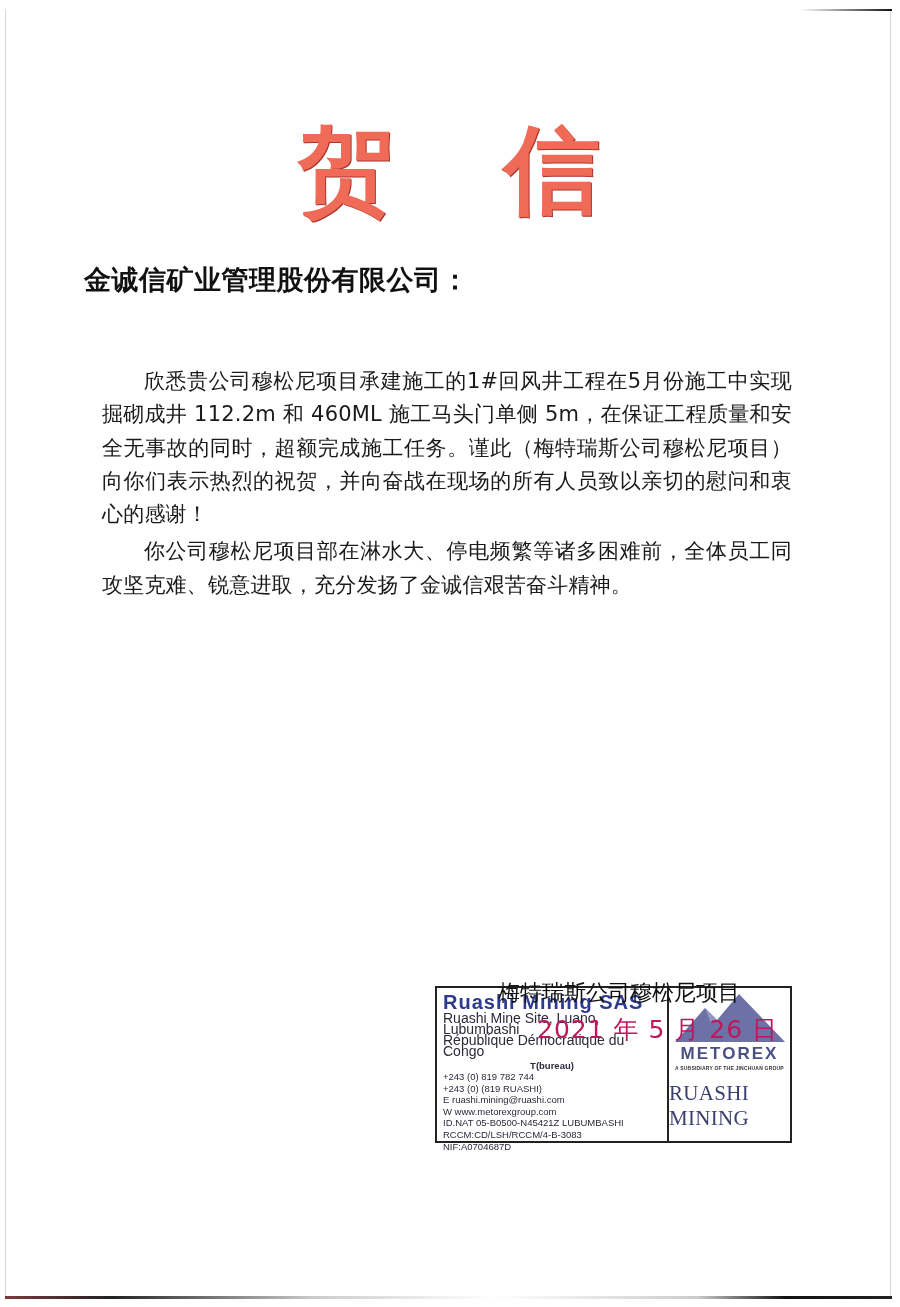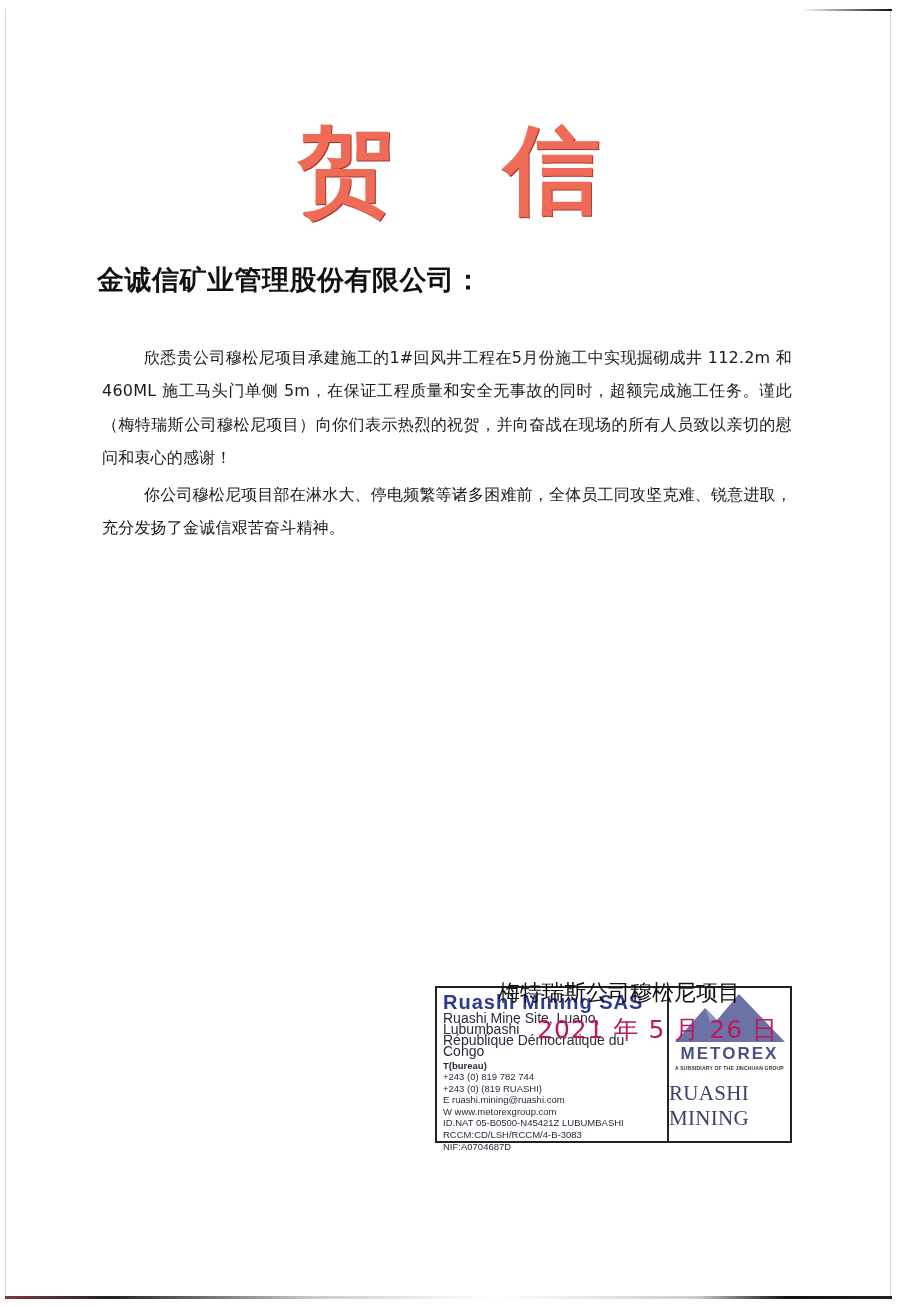--- a/index.html
+++ b/index.html
@@ -1,31 +1,31 @@
 <!DOCTYPE html>
 <html><head>
 <meta charset="utf-8">
 <style>
   html, body { margin:0; padding:0; background:#ffffff; }
   body { width:900px; height:1307px; position:relative; overflow:hidden; font-family:"DejaVu Sans", sans-serif; color:#1a1a1a; }
   .page-edge { position:absolute; left:5px; top:9px; width:886px; height:1287px; border-left:1px solid #d8d8d8; border-right:1px solid #d8d8d8; box-sizing:border-box; }
   .edge-top { position:absolute; top:9px; left:800px; width:92px; height:2px; background:linear-gradient(90deg,#ffffff,#111); }
   .edge-bottom { position:absolute; top:1296px; left:5px; width:887px; height:3px; background:linear-gradient(90deg,#7a3b40 0%,#222 12%,#ccc 35%,#fff 55%,#ccc 78%,#111 88%,#222 100%); }
   .title { position:absolute; top:110px; left:0; width:898px; text-align:center; font-family:"DejaVu Serif", serif; font-weight:bold; font-size:96px; color:#ef6a57; letter-spacing:110px; text-indent:110px; text-shadow:1px 1px 0 #a8342a; line-height:120px; }
-  .addressee { position:absolute; top:262px; left:97px; font-size:27px; font-weight:bold; color:#111; letter-spacing:0.5px; }
-  .body { position:absolute; top:341px; left:102px; width:690px; font-size:16px; line-height:33.3px; color:#1a1a1a; }
+  .addressee { position:absolute; top:262px; left:84px; font-size:27px; font-weight:bold; color:#111; letter-spacing:0.5px; }
+  .body { position:absolute; top:365px; left:102px; width:690px; font-size:21px; line-height:33.3px; color:#1a1a1a; }
   .body p { margin:0; text-indent:42px; text-align:justify; letter-spacing:0.2px; }
   .body p + p { margin-top:4px; }
   .sign { position:absolute; top:978px; left:498px; font-size:22px; color:#111; z-index:3; white-space:nowrap; }
   .date { position:absolute; top:1013px; left:537px; font-size:25px; color:#be185d; z-index:3; white-space:nowrap; letter-spacing:1px; }
   .stamp { position:absolute; top:986px; left:435px; width:357px; height:157px; border:2px solid #222; box-sizing:border-box; display:flex; z-index:1; }
   .stamp-left { width:232px; border-right:2px solid #222; padding:3px 6px; box-sizing:border-box; font-family:"Liberation Sans", sans-serif; color:#2a2a3a; }
   .stamp-name { font-size:20px; font-weight:bold; color:#2e3a8c; letter-spacing:1px; line-height:22px; }
   .stamp-small { font-size:14px; line-height:11px; }
-  .stamp-tel-label { font-size:9.5px; font-weight:bold; margin-top:3px; line-height:11px; }
+  .stamp-tel-label { font-size:9.5px; font-weight:bold; margin-top:3px; line-height:11px;text-align:center; }
   .stamp-line { font-size:9.5px; line-height:11.6px; }
   .stamp-right { flex:1; display:flex; flex-direction:column; align-items:center; padding-top:6px; font-family:"Liberation Serif", serif; }
   .mountain { width:110px; height:48px; }
   .metorex { font-family:"Liberation Sans", sans-serif; font-weight:bold; font-size:17px; color:#4a4f84; letter-spacing:2px; margin-top:2px; }
   .subsidiary { font-family:"Liberation Sans", sans-serif; font-size:5px; font-weight:bold; color:#333; letter-spacing:0.2px; margin-top:1px; }
   .ruashi { font-weight:normal; font-size:21px; color:#3a3f70; margin-top:10px; letter-spacing:0.3px; }
 </style>
 </head>
 <body>
 

